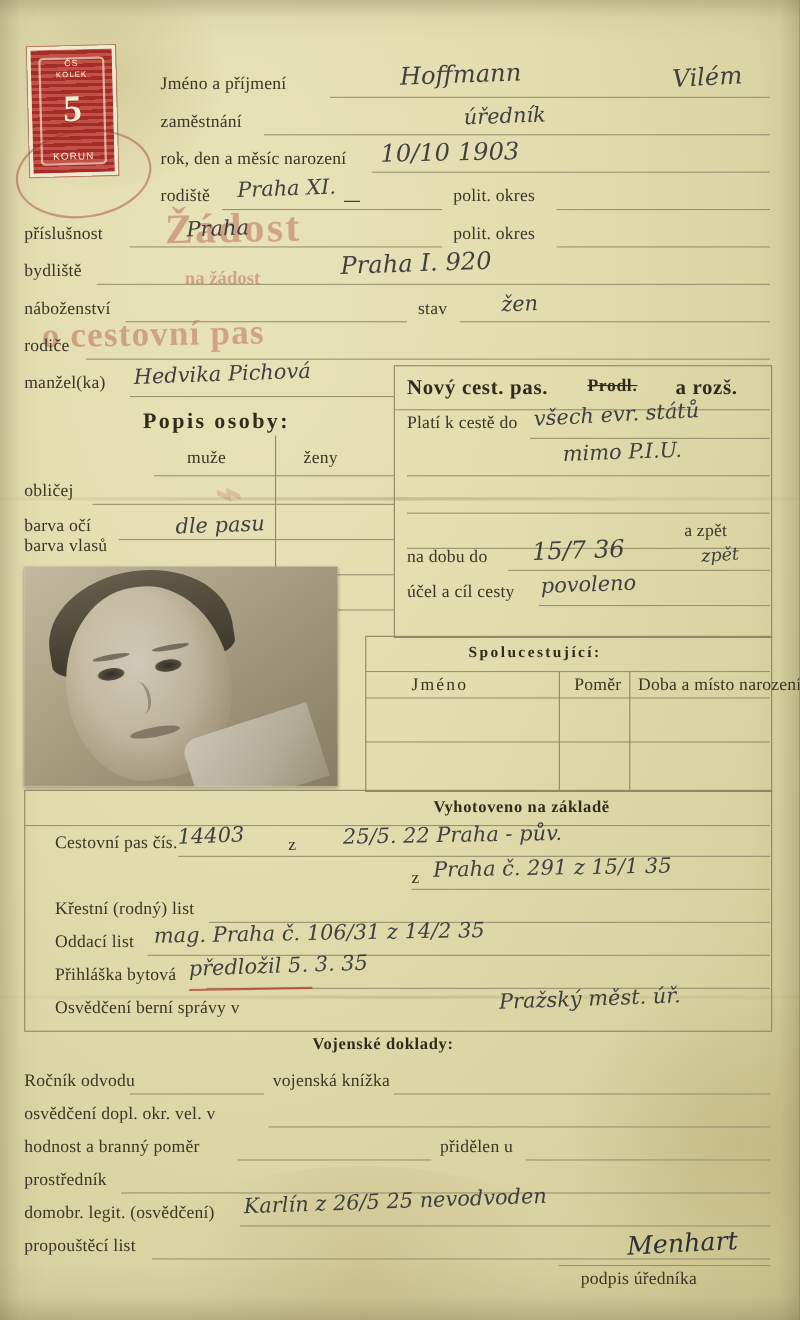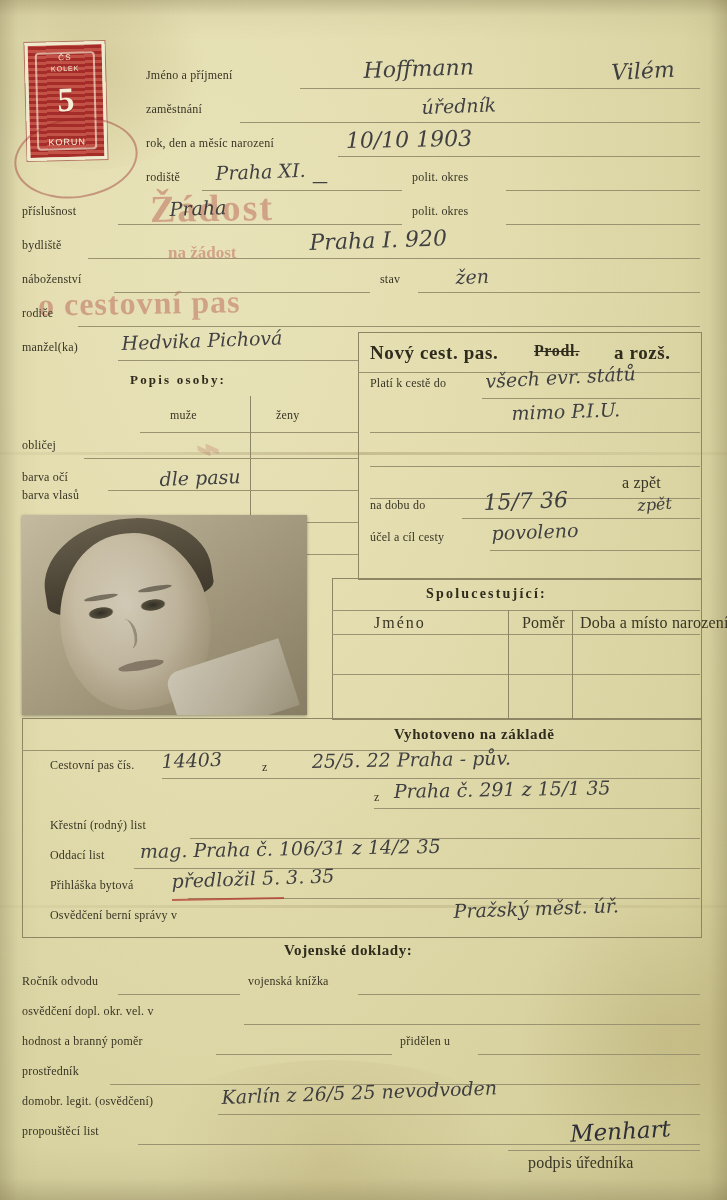--- a/index.html
+++ b/index.html
@@ -52,29 +52,29 @@
     position: absolute;
     border-bottom: 1px solid #9a9271;
     height: 0;
   }
   .box {
     position: absolute;
     border: 1px solid #8d8564;
   }
   .lbl {
     position: absolute;
-    font-size: 12px;
+    font-size: 16px;
     color: #3a3524;
     white-space: nowrap;
     letter-spacing: .2px;
   }
   .lbl.small { font-size: 16px; }
   .hdr {
     position: absolute;
-    font-size: 13px;
+    font-size: 20px;
     font-weight: bold;
     color: #302c1d;
     white-space: nowrap;
     letter-spacing: .6px;
   }
   .hdr.sp { letter-spacing: 2.2px; }
 
   
   .hw {
     position: absolute;

